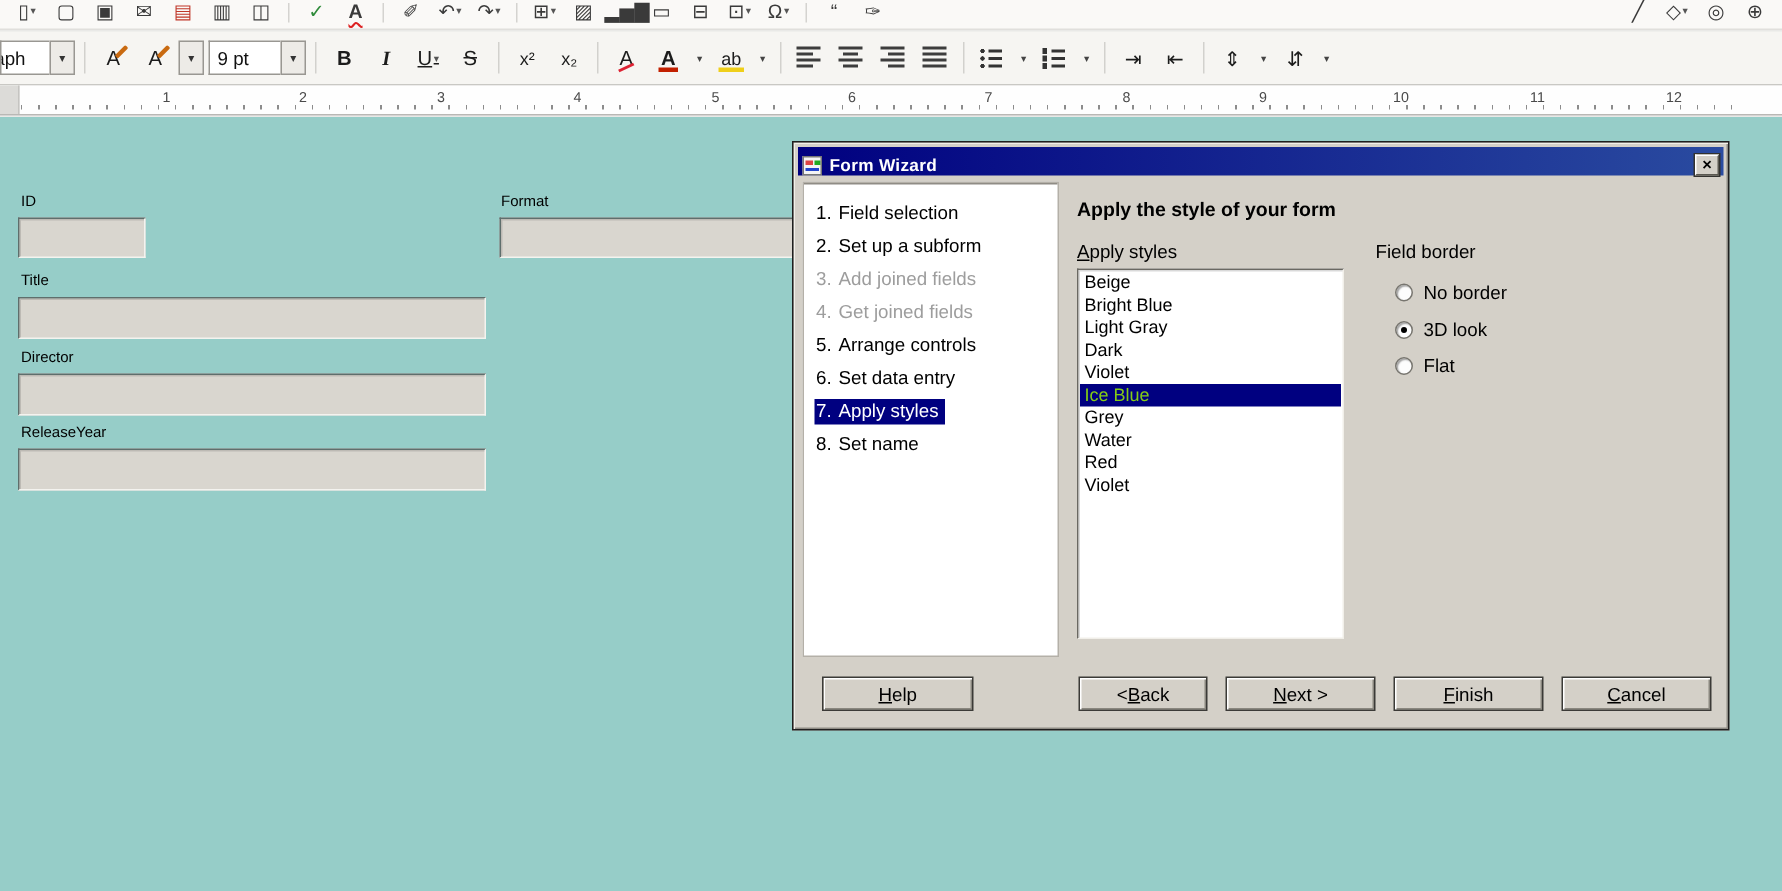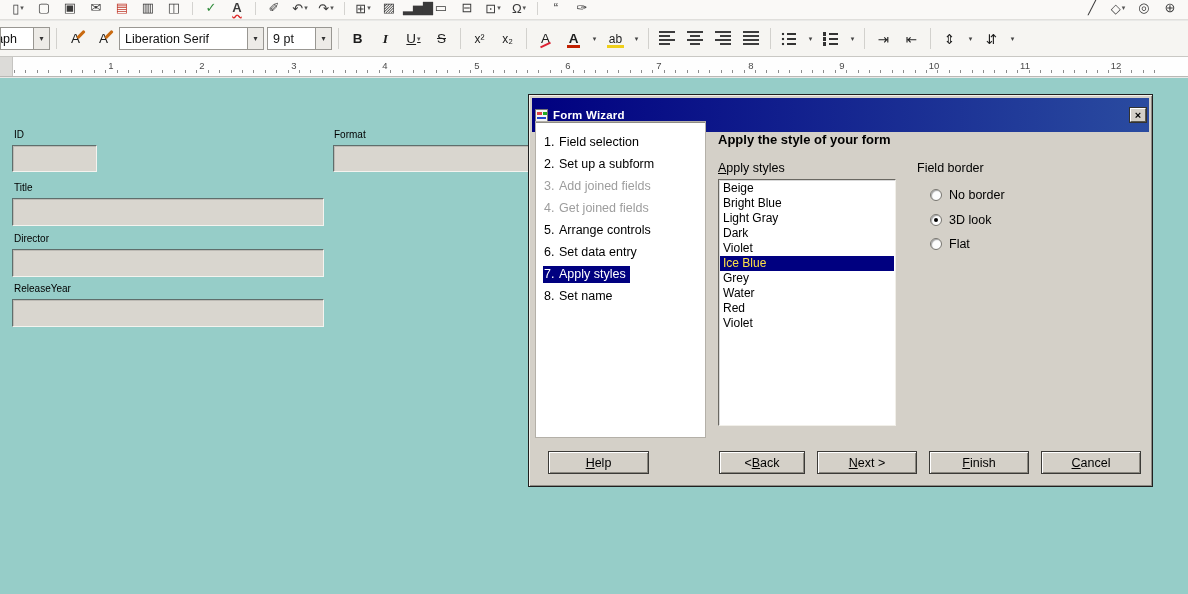--- a/index.html
+++ b/index.html
@@ -53,37 +53,37 @@
   .ruler::after{content:"";position:absolute;left:0;top:0;width:12px;height:100%;background:#dcdbd8;border-right:1px solid #c5c4c1}
   .rnum{position:absolute;top:3px;width:20px;text-align:center;font-size:9.5px;color:#4a4a4a}
 
   
   .canvas{position:absolute;top:78px;left:0;right:0;bottom:0;background:#96cdc8}
   .flabel{position:absolute;font-size:10px;color:#000}
   .fbox{position:absolute;height:27px;background:#d9d6cf;border:1px solid;border-color:#5f6e6c #f4f3ef #f4f3ef #5f6e6c;box-shadow:inset 1px 1px 0 rgba(0,0,0,.13)}
 
   
   .dialog{position:absolute;left:528px;top:94px;width:625px;height:393px;background:#d4d0c8;border:1px solid #1f1f1f;box-shadow:inset 1px 1px 0 #f2f0ea,inset -1px -1px 0 #8e8b84;font-size:12.5px;color:#000}
-  .titlebar{position:absolute;left:3px;right:3px;top:3px;height:34px;background:linear-gradient(90deg,#000080,#2a4ba0);display:flex;align-items:center;gap:5px;padding:0 3px}
+  .titlebar{position:absolute;left:3px;right:3px;top:3px;height:19px;background:linear-gradient(90deg,#000080,#2a4ba0);display:flex;align-items:flex-end;gap:5px;padding:0 3px}
   .dlg-icon{flex:none;width:13px;height:13px;background-color:#f4f4f4;border:1px solid #777;background-image:linear-gradient(#d44,#d44),linear-gradient(#2a2,#2a2),linear-gradient(#24c,#24c);background-size:5px 3px,4px 3px,9px 2px;background-position:1px 2px,7px 2px,1px 7px;background-repeat:no-repeat}
   .title-text{flex:1;color:#fff;font-weight:700;font-size:11.5px;letter-spacing:.2px}
   .close-btn{flex:none;width:16px;height:14px;background:#d4d0c8;border:1px solid;border-color:#fff #5a5851 #5a5851 #fff;box-shadow:0 0 0 1px #33322f;display:flex;align-items:center;justify-content:center;font-size:11px;font-weight:700;line-height:1}
   .steps-panel{position:absolute;left:6px;top:26px;width:171px;height:317px;background:#fff;border:1px solid #b4b0a8}
   .steps-heading{font-weight:700;font-size:13px;padding:8px 9px 4px}
   .steps-sep{height:1px;background:#8f8c85;margin-bottom:8px}
   .step-item{height:22px;display:flex;align-items:center;padding:0 7px;font-size:12.5px}
   .step-inner{display:inline-flex;padding:1px 4px 2px 1px}
   .step-num{width:15px;flex:none}
   .disabled{color:#9d9d9d}
   .hl{background:#000080;color:#fff}
   .content-heading{position:absolute;left:189px;top:37px;font-weight:700;font-size:13px}
   .styles-label{position:absolute;left:189px;top:66px}
   .style-list{position:absolute;left:189px;top:84px;width:178px;height:247px;background:#fff;border:1px solid;border-color:#6a6862 #f1efe9 #f1efe9 #6a6862;box-shadow:inset 1px 1px 0 rgba(0,0,0,.15);padding:1px;overflow:hidden}
   .style-item{height:15px;line-height:15px;font-size:12px;padding:0 3px;white-space:nowrap}
-  .style-item.sel{background:#000080;color:#fde047}
+  .style-item.sel{background:#000080;color:#84cc16}
   .fieldborder-label{position:absolute;left:388px;top:66px}
   .radio-row{position:absolute;left:401px;height:14px;display:flex;align-items:center;gap:7px}
   .radio{width:12px;height:12px;border-radius:50%;background:#fdfdfd;border:1px solid #77756f;box-shadow:inset 1px 1px 1px rgba(0,0,0,.35);position:relative;flex:none}
   .radio.sel::after{content:"";position:absolute;left:3px;top:3px;width:4px;height:4px;border-radius:50%;background:#000}
   .btn3d{position:absolute;top:356px;height:23px;background:#d4d0c8;border:1px solid #3b3a37;box-shadow:inset 1px 1px 0 #fff,inset -1px -1px 0 #8a877f;display:flex;align-items:center;justify-content:center;font-size:12.5px}
   u{text-decoration:underline}
 </style>
 </head>
 <body>
 
@@ -124,21 +124,20 @@
 
   <div class="tb2">
     <div class="combo pstyle">
       <div class="combo-text">aph</div>
       <div class="combo-btn"></div>
     </div>
     <span class="sep2"></span>
     <span class="fbtn brush">A</span>
     <span class="fbtn brush">A</span>
     <div class="combo fname">
-      <div class="combo-text">Liberation Serif</div>
       <div class="combo-btn"></div>
     </div>
     <div class="combo fsize">
       <div class="combo-text">9 pt</div>
       <div class="combo-btn"></div>
     </div>
     <span class="sep2"></span>
     <span class="fbtn bold">B</span>
     <span class="fbtn italic">I</span>
     <span class="fbtn uline arrow">U</span>

